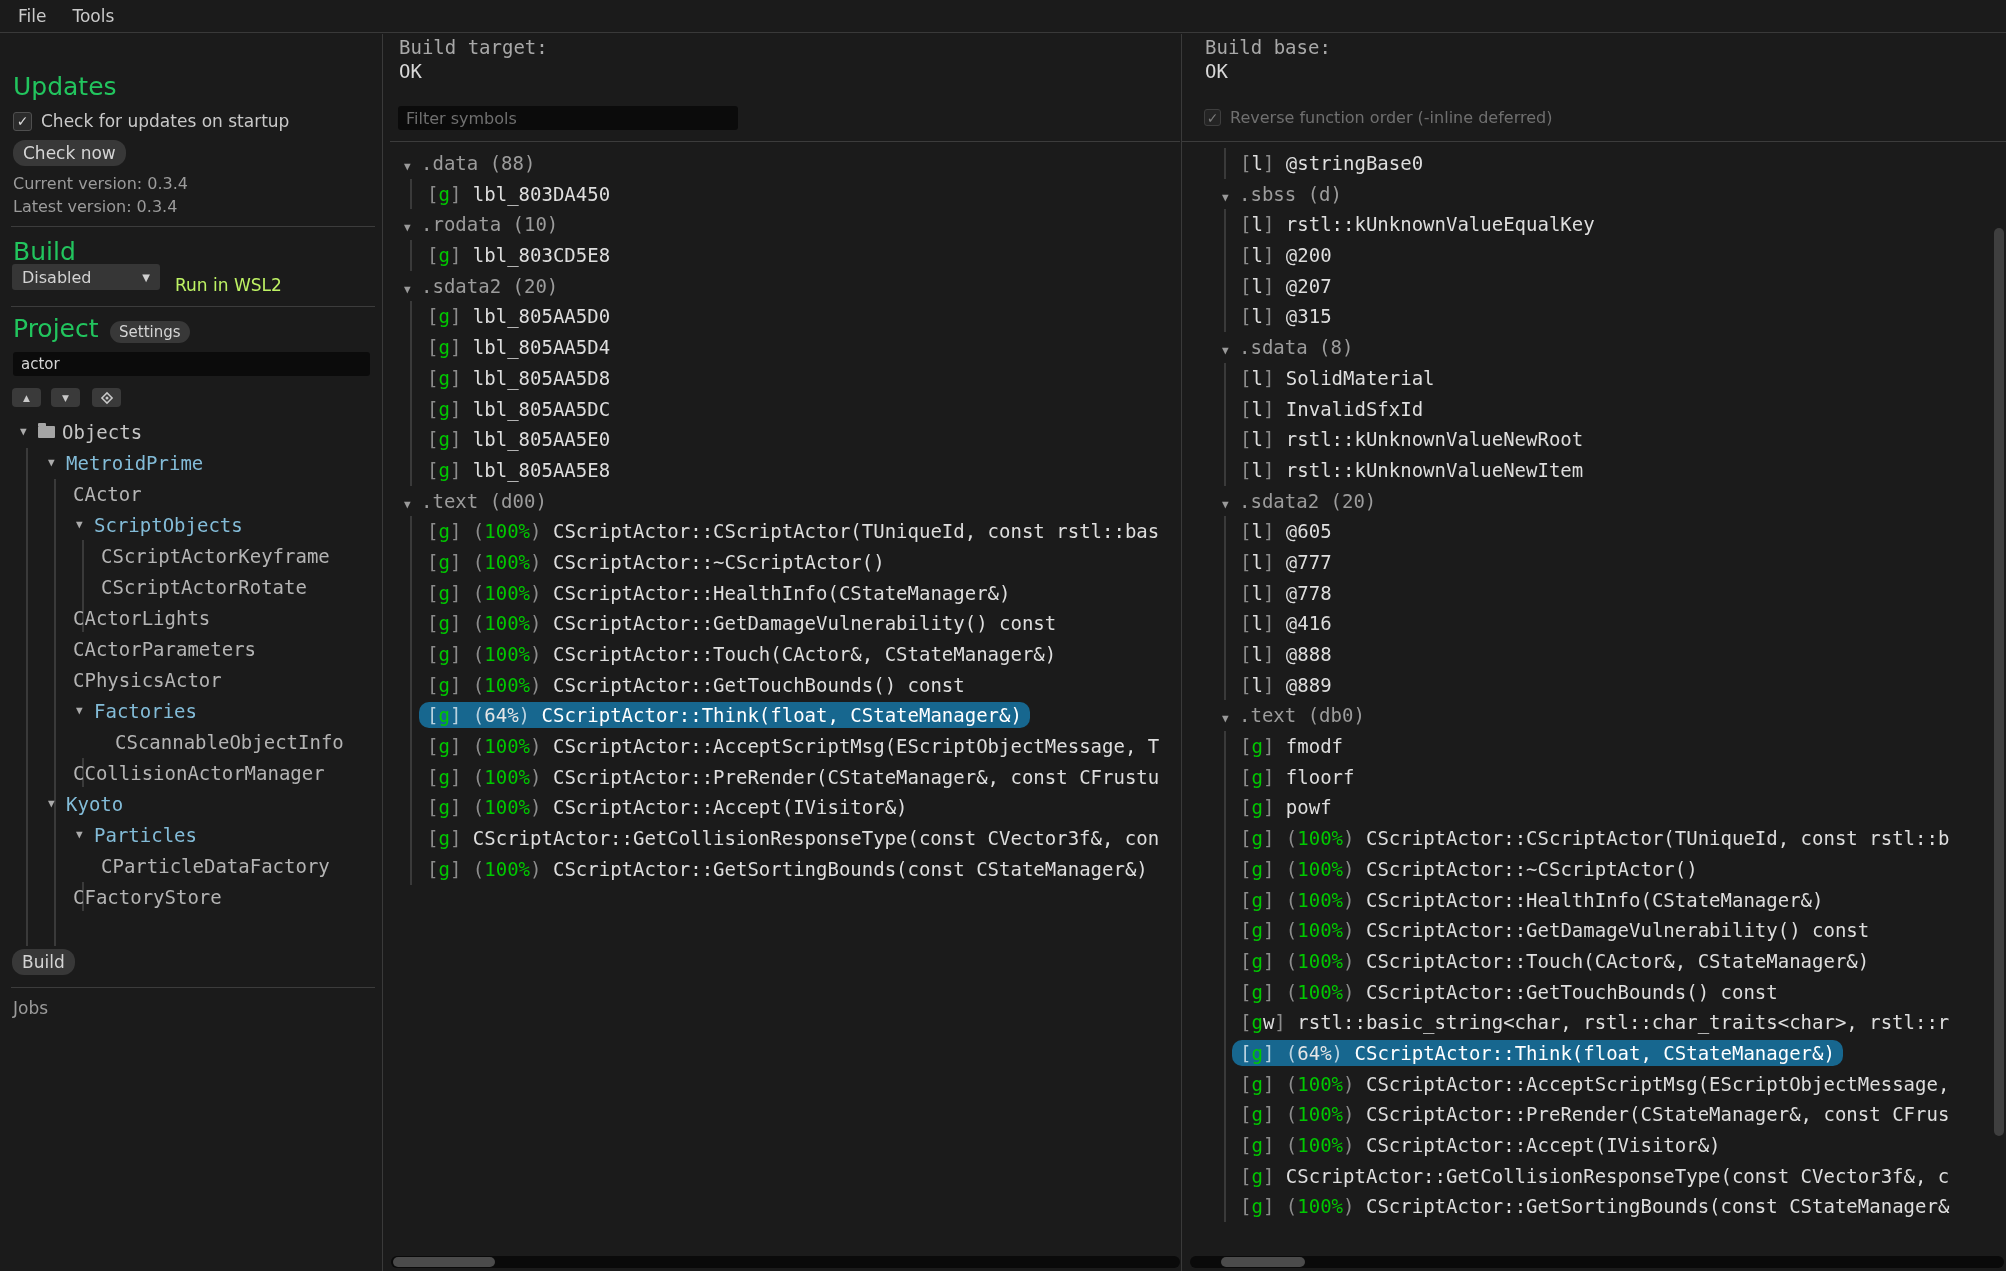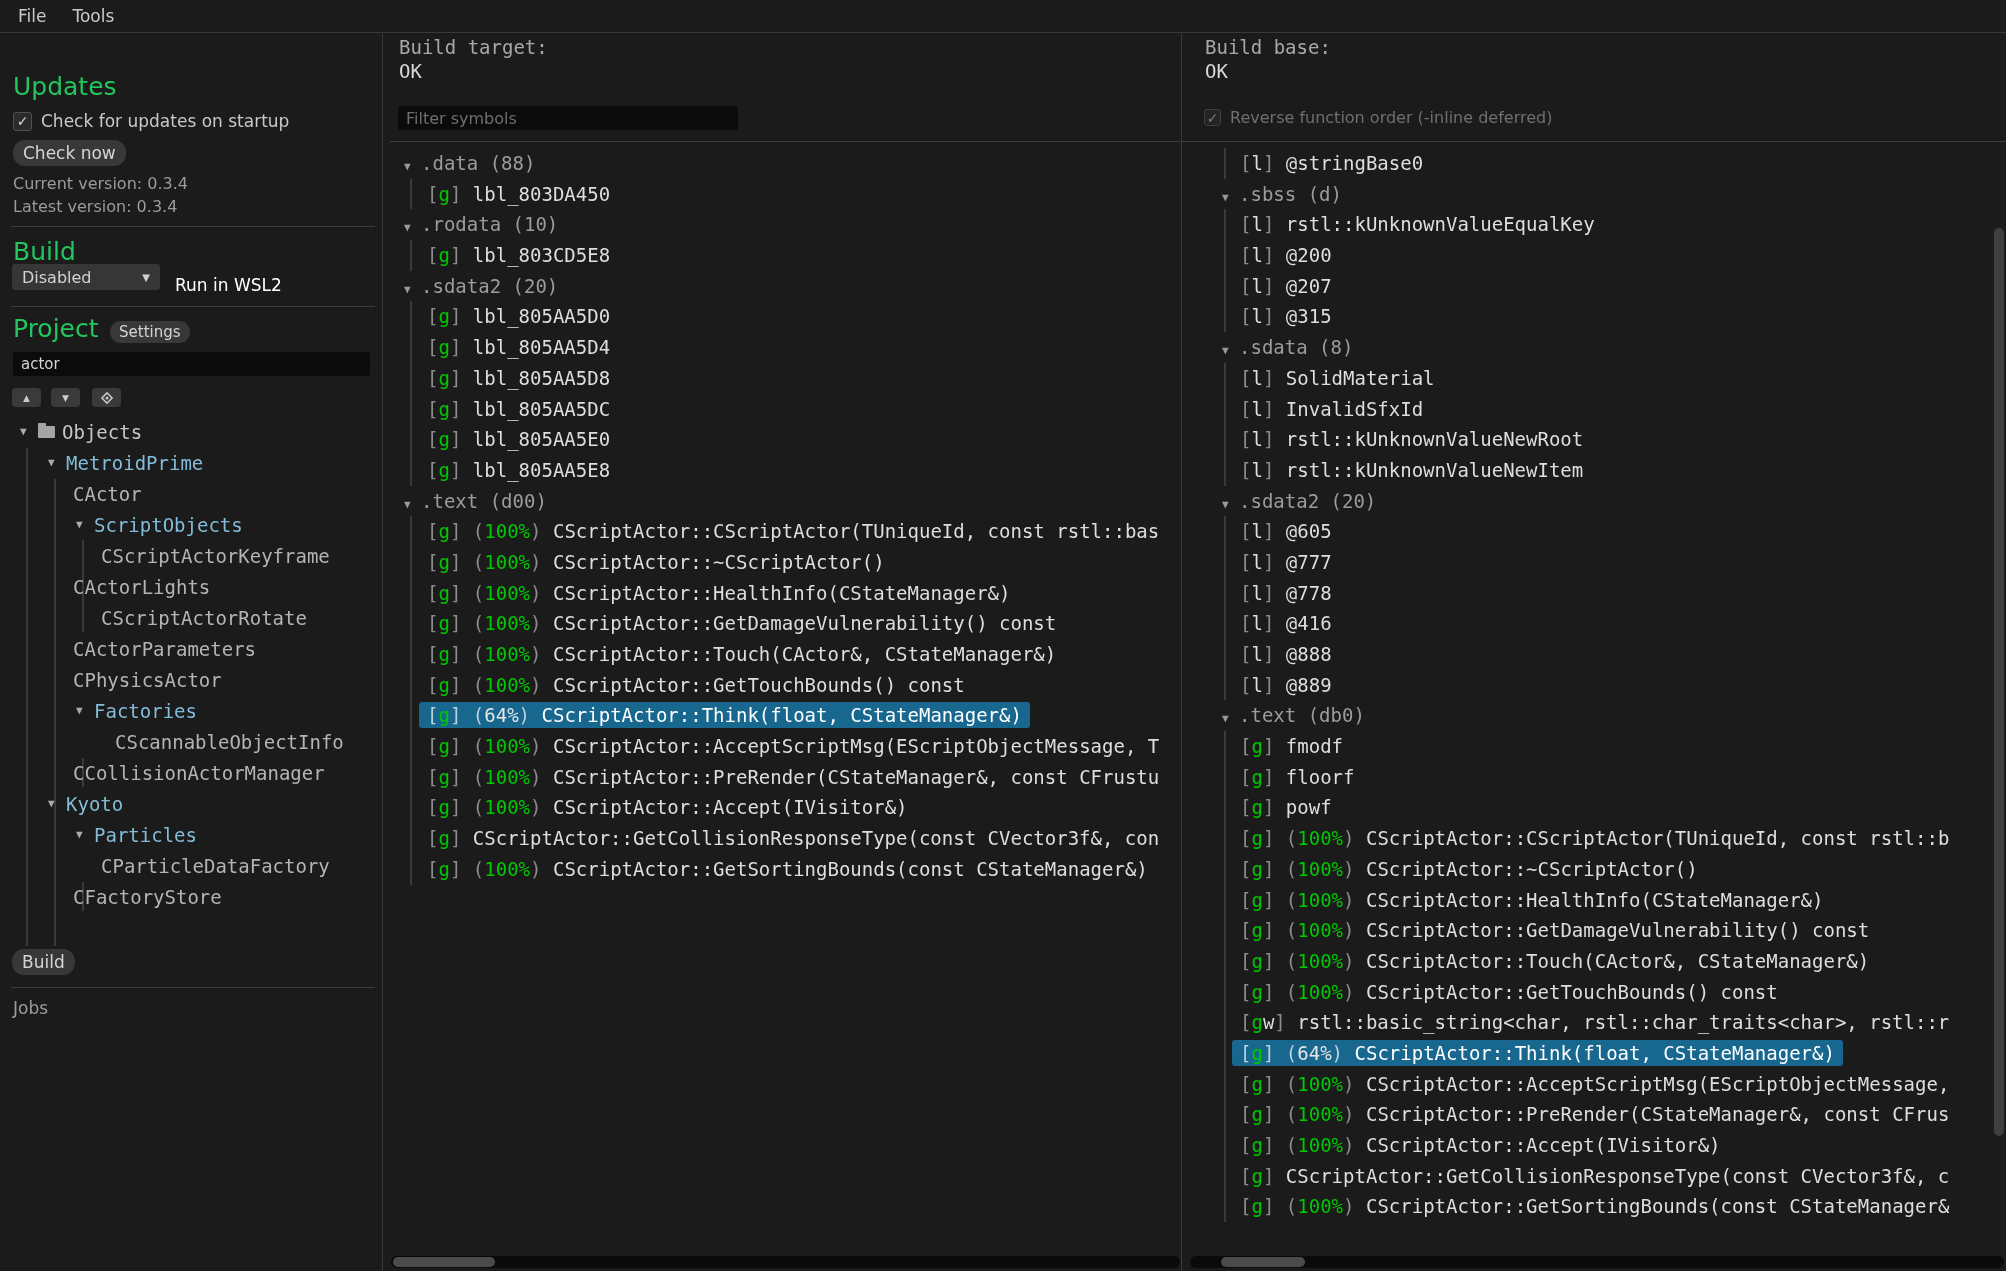--- a/index.html
+++ b/index.html
@@ -27,21 +27,21 @@
   .checkbox { width:19px; height:19px; background:#2b2b2b; border:1px solid #4f4f4f;
               border-radius:3px; display:inline-flex; align-items:center; justify-content:center; }
   .checkbox .ck { color:#d9d9d9; font-size:14px; line-height:1; }
   .checkbox.dim { border-color:#3e3e3e; background:#242424; }
   .checkbox.dim .ck { color:#7a7a7a; }
   .verstext { font-size:16px; color:#9b9b9b; }
   .combo { position:absolute; width:148px; height:26px; background:#363636; border-radius:3px;
            display:flex; align-items:center; justify-content:space-between;
            padding:0 10px; font-size:16px; color:#d3d3d3; cursor:pointer; }
   .combo .carr { font-size:10px; color:#cfcfcf; }
-  .dimlabel { font-size:17px; color:#ffffff; }
+  .dimlabel { font-size:17px; color:#bef264; }
   .textinput { position:absolute; background:#0b0b0b; border-radius:3px; font-size:15px;
                color:#d6d6d6; display:flex; align-items:center; padding:0 8px; }
   .textinput .ph { color:#6f6f6f; }
   .sqbtn { position:absolute; width:29px; height:19px; background:#3a3a3a; border-radius:4px;
            display:flex; align-items:center; justify-content:center; color:#c9c9c9;
            font-size:9px; cursor:pointer; }
 
   
   .tree { position:absolute; left:0; top:382px; width:383px;
           font-family:"DejaVu Sans Mono", "Liberation Mono", monospace; font-size:19px; }
@@ -78,21 +78,21 @@
   .symrows.base .sym-row.section { padding-left:40px; }
   .symrows.base .sym-row.child   { padding-left:58px; }
   .symrows.base .sym-row.child::before { content:""; position:absolute; left:42px; top:0; bottom:0;
                                          width:2px; background:#3a3a3a; }
   .brk { color:#8c8c8c; }
   .tg-g { color:#00c800; }
   .tg-l { color:#dedede; }
   .pv-green { color:#00c800; }
   .pv-sel { color:#e6e6e6; }
   .sname { color:#dedede; }
-  .sel { background:#17678f; border-radius:3px; padding:2px 8px; margin-left:-8px; }
+  .sel { background:#17678f; border-radius:10px; padding:2px 8px; margin-left:-8px; }
   .sel .sname { color:#ffffff; }
   .sel .brk { color:#b9d2e0; }
 
   
   .hscroll-track { position:absolute; height:12px; background:#0a0a0a; border-radius:6px; }
   .hscroll-thumb { position:absolute; height:10px; top:1px; background:#4b4b4b; border-radius:5px; }
   .vscroll-thumb { position:absolute; width:10px; background:#3f3f3f; border-radius:5px; }
 </style>
 </head>
 <body>
@@ -167,25 +167,25 @@
       <div class="tree-row" style="padding-left: 73px;">
         <span class="t-unit">CActor</span>
       </div>
       <div class="tree-row" style="padding-left: 76px;">
         <span class="tarrow">▼</span>
         <span class="t-folder">ScriptObjects</span>
       </div>
       <div class="tree-row" style="padding-left: 101px;">
         <span class="t-unit">CScriptActorKeyframe</span>
       </div>
-      <div class="tree-row" style="padding-left: 73px;">
-        <span class="t-unit">CActorLights</span>
-      </div>
       <div class="tree-row" style="padding-left: 101px;">
         <span class="t-unit">CScriptActorRotate</span>
+      </div>
+      <div class="tree-row" style="padding-left: 73px;">
+        <span class="t-unit">CActorLights</span>
       </div>
       <div class="tree-row" style="padding-left: 73px;">
         <span class="t-unit">CActorParameters</span>
       </div>
       <div class="tree-row" style="padding-left: 73px;">
         <span class="t-unit">CPhysicsActor</span>
       </div>
       <div class="tree-row" style="padding-left: 76px;">
         <span class="tarrow">▼</span>
         <span class="t-folder">Factories</span>

